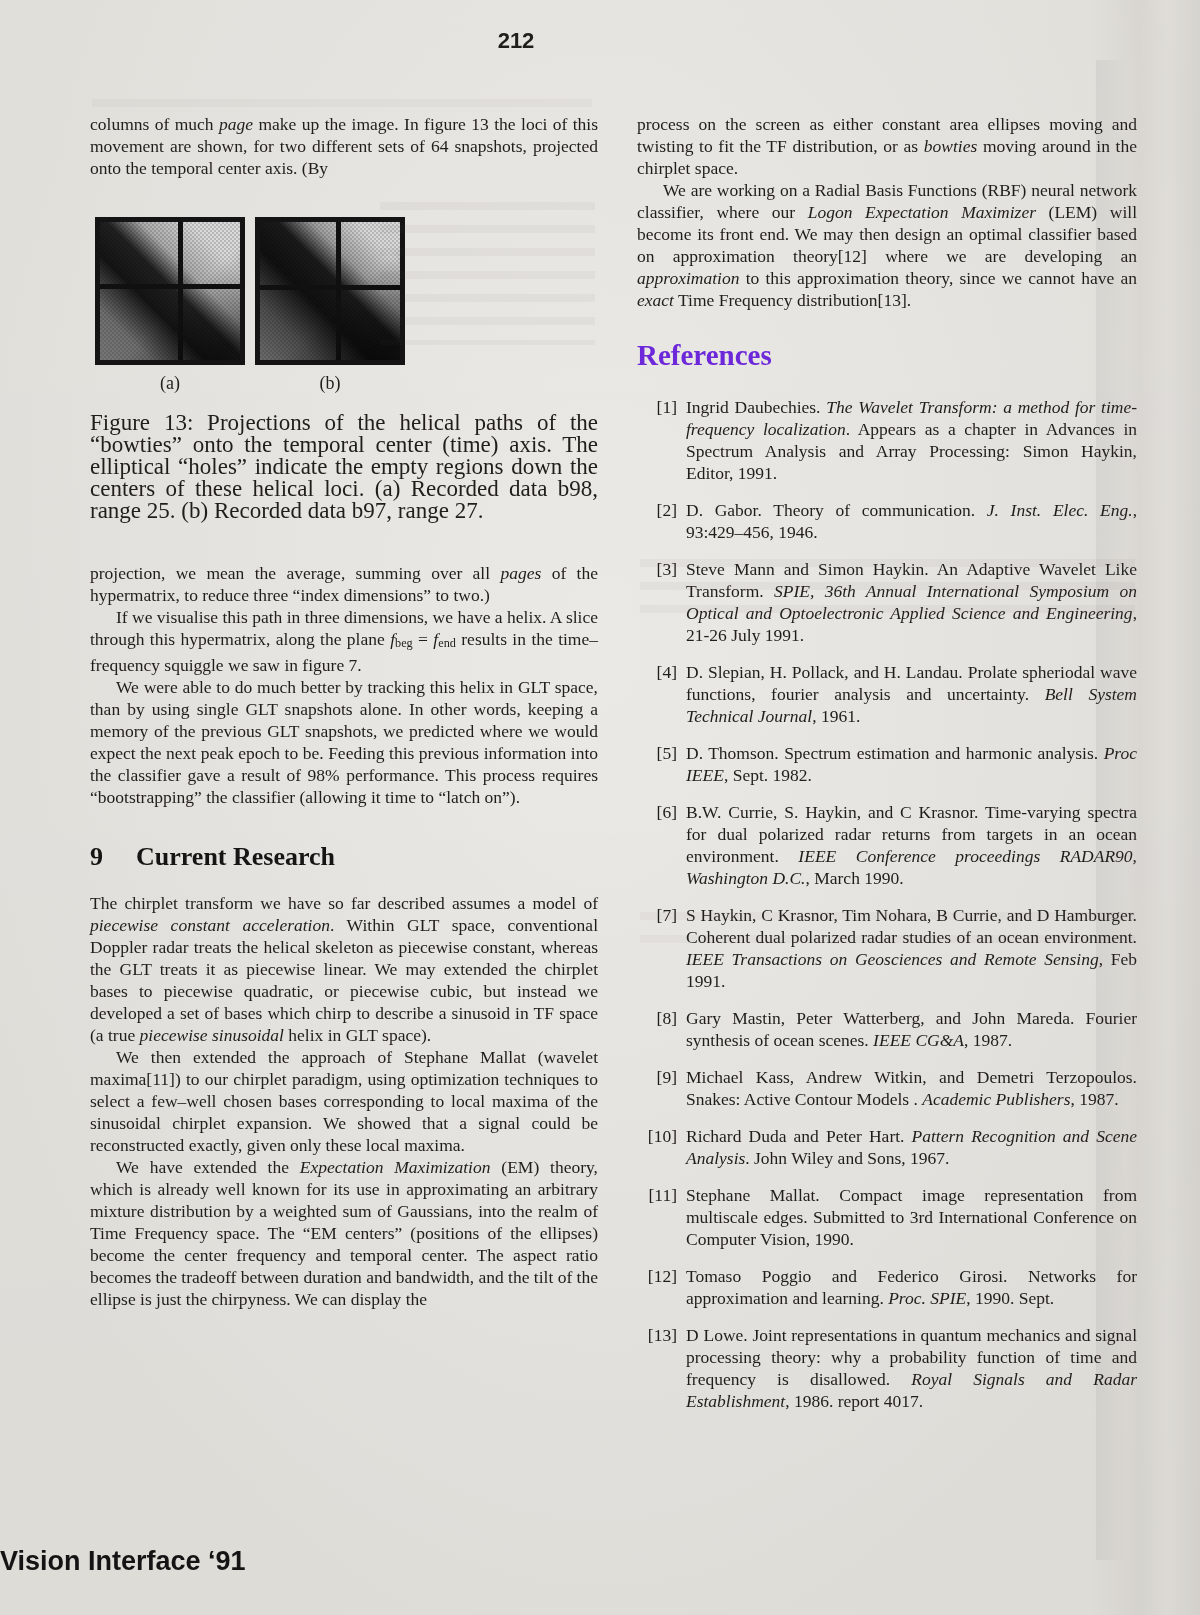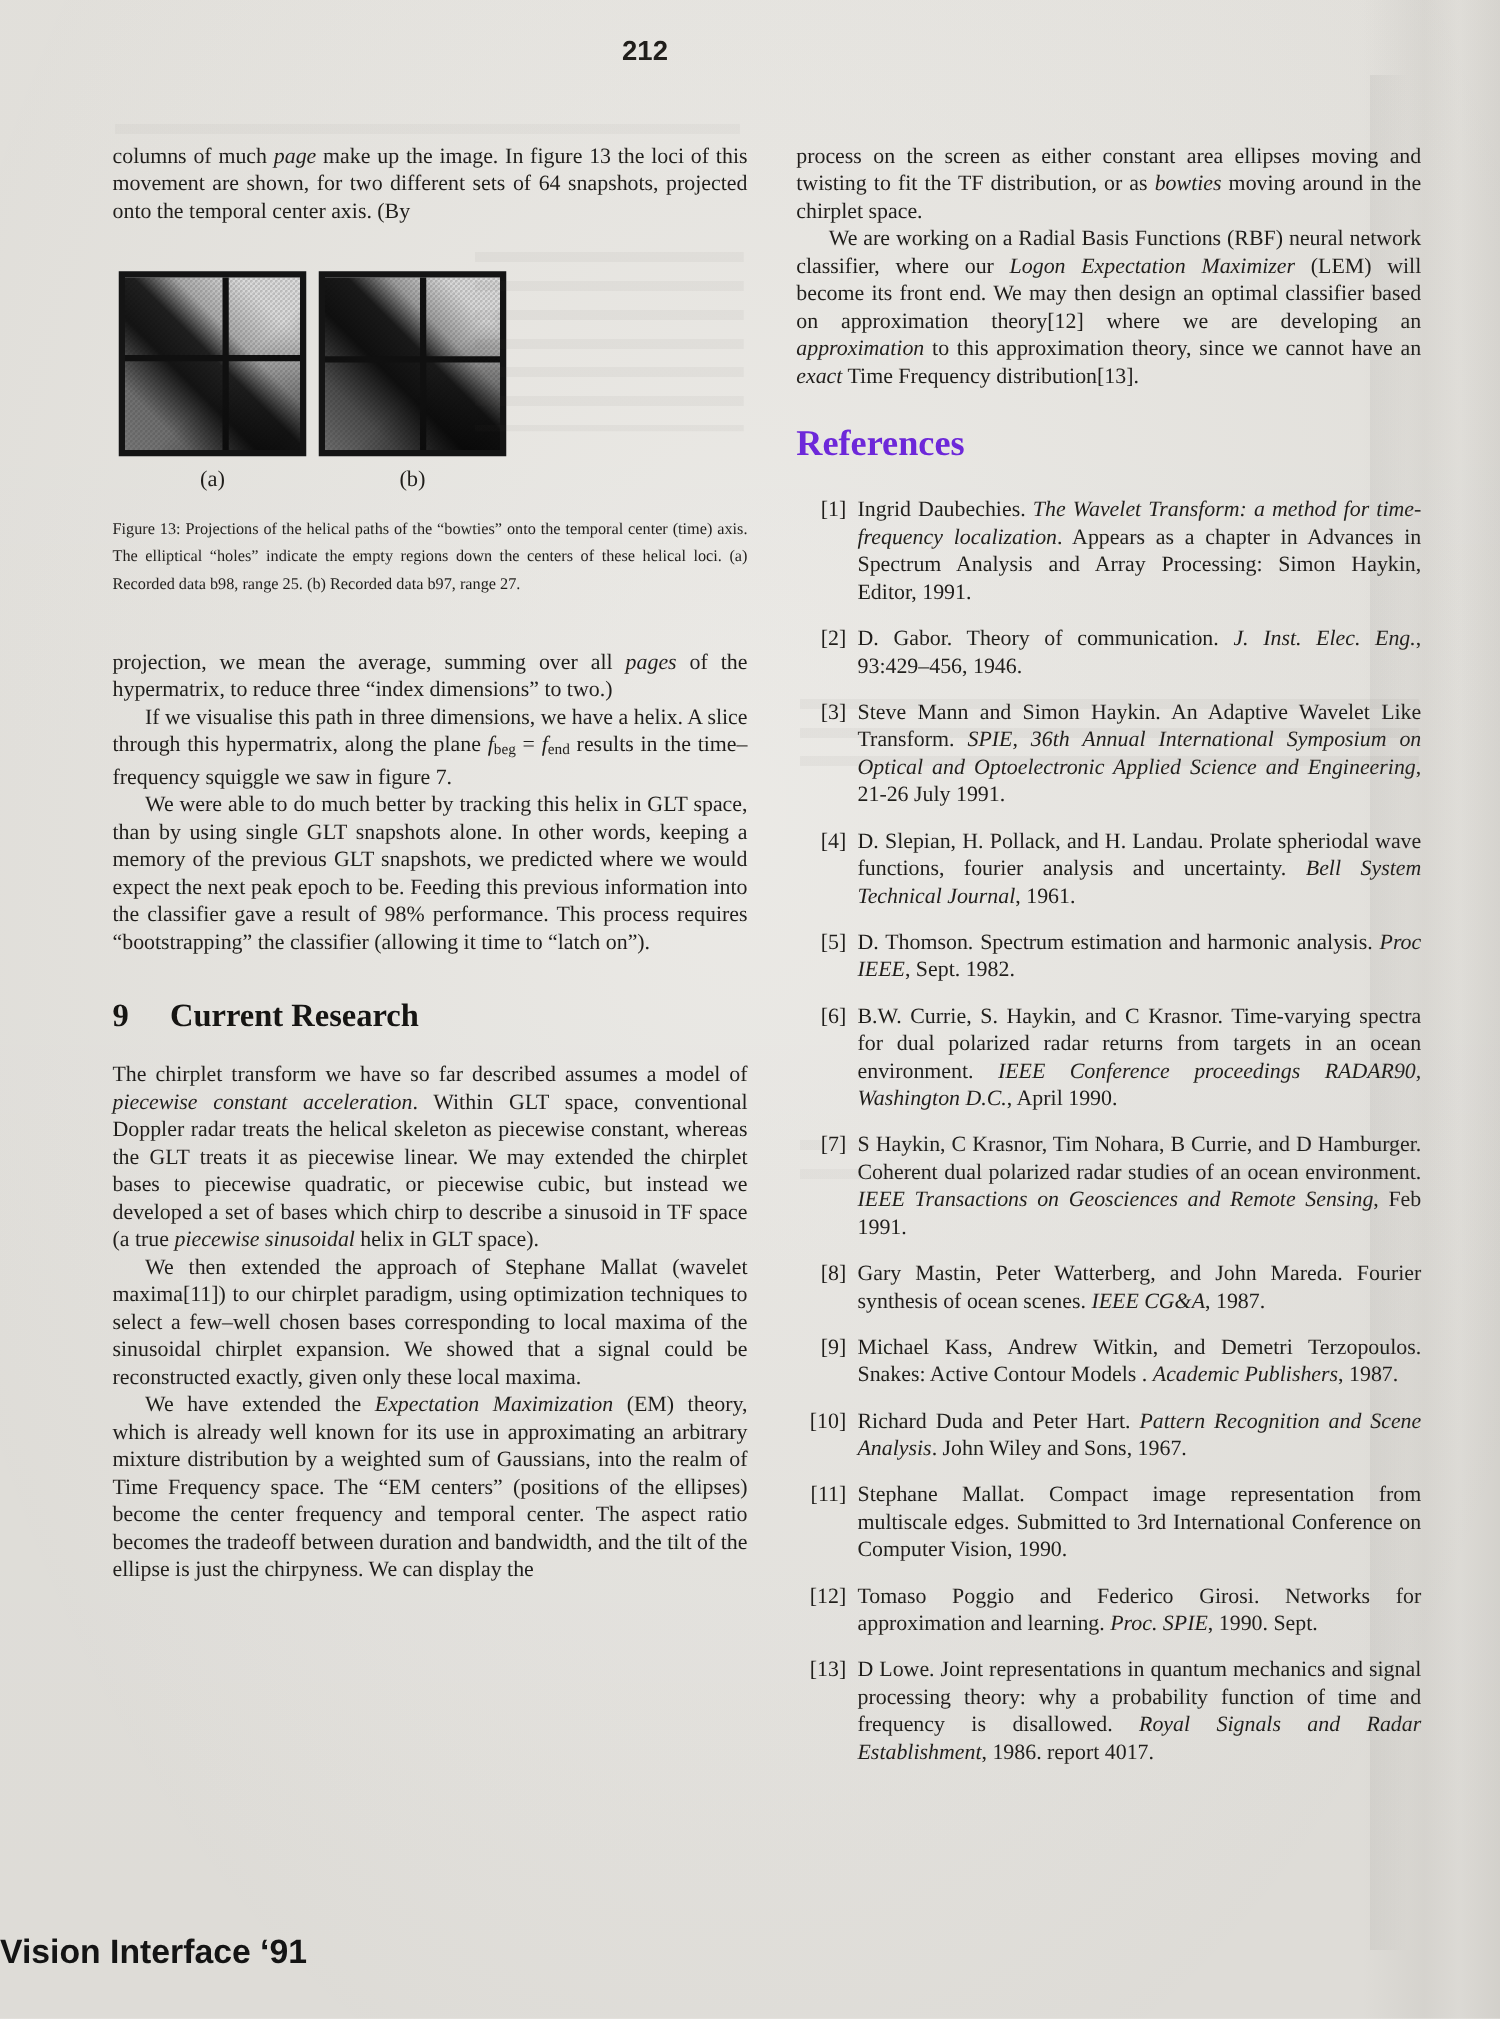--- a/index.html
+++ b/index.html
@@ -53,21 +53,21 @@
   }
   .panel::after{content:"";position:absolute;inset:0;
     background:linear-gradient(to bottom right, transparent 58%, rgba(0,0,0,0.40) 92%);}
   .vline{position:absolute;top:0;bottom:0;width:5px;background:#101010;}
   .hline{position:absolute;left:0;right:0;height:5px;background:#101010;}
   .panel-a .vline{left:56%;}
   .panel-a .hline{top:45%;}
   .panel-b .vline{left:54%;}
   .panel-b .hline{top:46%;}
   .panel-label{text-align:center;font-size:18px;margin-top:8px;width:150px;}
-  .caption{margin:18px 0 4px 0;font-size:13px;line-height:22px;text-align:justify;}
+  .caption{margin:18px 0 4px 0;font-size:23px;line-height:22px;text-align:justify;}
 
   
   .section-heading{margin:34px 0 20px 0;font-size:26px;font-weight:bold;display:flex;color:#161513;}
   .sec-num{width:46px;flex:none;}
   .refs-heading{margin:28px 0 24px 0;font-size:29px;font-weight:bold;color:#6d28d9;}
 
   
   .ref{display:flex;margin-bottom:15px;font-size:17.5px;line-height:22px;}
   .ref-label{flex:none;width:40px;text-align:right;margin-right:9px;}
   .ref-body{flex:1;text-align:justify;}
@@ -164,21 +164,21 @@
       <div class="ref">
         <span class="ref-label">[4]</span>
         <span class="ref-body"><span class="seg-n">D. Slepian, H. Pollack, and H. Landau. Prolate spheriodal wave functions, fourier analysis and uncertainty. </span><span class="seg-i">Bell System Technical Journal</span><span class="seg-n">, 1961.</span></span>
       </div>
       <div class="ref">
         <span class="ref-label">[5]</span>
         <span class="ref-body"><span class="seg-n">D. Thomson. Spectrum estimation and harmonic analysis. </span><span class="seg-i">Proc IEEE</span><span class="seg-n">, Sept. 1982.</span></span>
       </div>
       <div class="ref">
         <span class="ref-label">[6]</span>
-        <span class="ref-body"><span class="seg-n">B.W. Currie, S. Haykin, and C Krasnor. Time-varying spectra for dual polarized radar returns from targets in an ocean environment. </span><span class="seg-i">IEEE Conference proceedings RADAR90, Washington D.C.</span><span class="seg-n">, April 1990.</span></span>
+        <span class="ref-body"><span class="seg-n">B.W. Currie, S. Haykin, and C Krasnor. Time-varying spectra for dual polarized radar returns from targets in an ocean environment. </span><span class="seg-i">IEEE Conference proceedings RADAR90, Washington D.C.</span><span class="seg-n">, March 1990.</span></span>
       </div>
       <div class="ref">
         <span class="ref-label">[7]</span>
         <span class="ref-body"><span class="seg-n">S Haykin, C Krasnor, Tim Nohara, B Currie, and D Hamburger. Coherent dual polarized radar studies of an ocean environment. </span><span class="seg-i">IEEE Transactions on Geosciences and Remote Sensing</span><span class="seg-n">, Feb 1991.</span></span>
       </div>
       <div class="ref">
         <span class="ref-label">[8]</span>
         <span class="ref-body"><span class="seg-n">Gary Mastin, Peter Watterberg, and John Mareda. Fourier synthesis of ocean scenes. </span><span class="seg-i">IEEE CG&amp;A</span><span class="seg-n">, 1987.</span></span>
       </div>
       <div class="ref">

